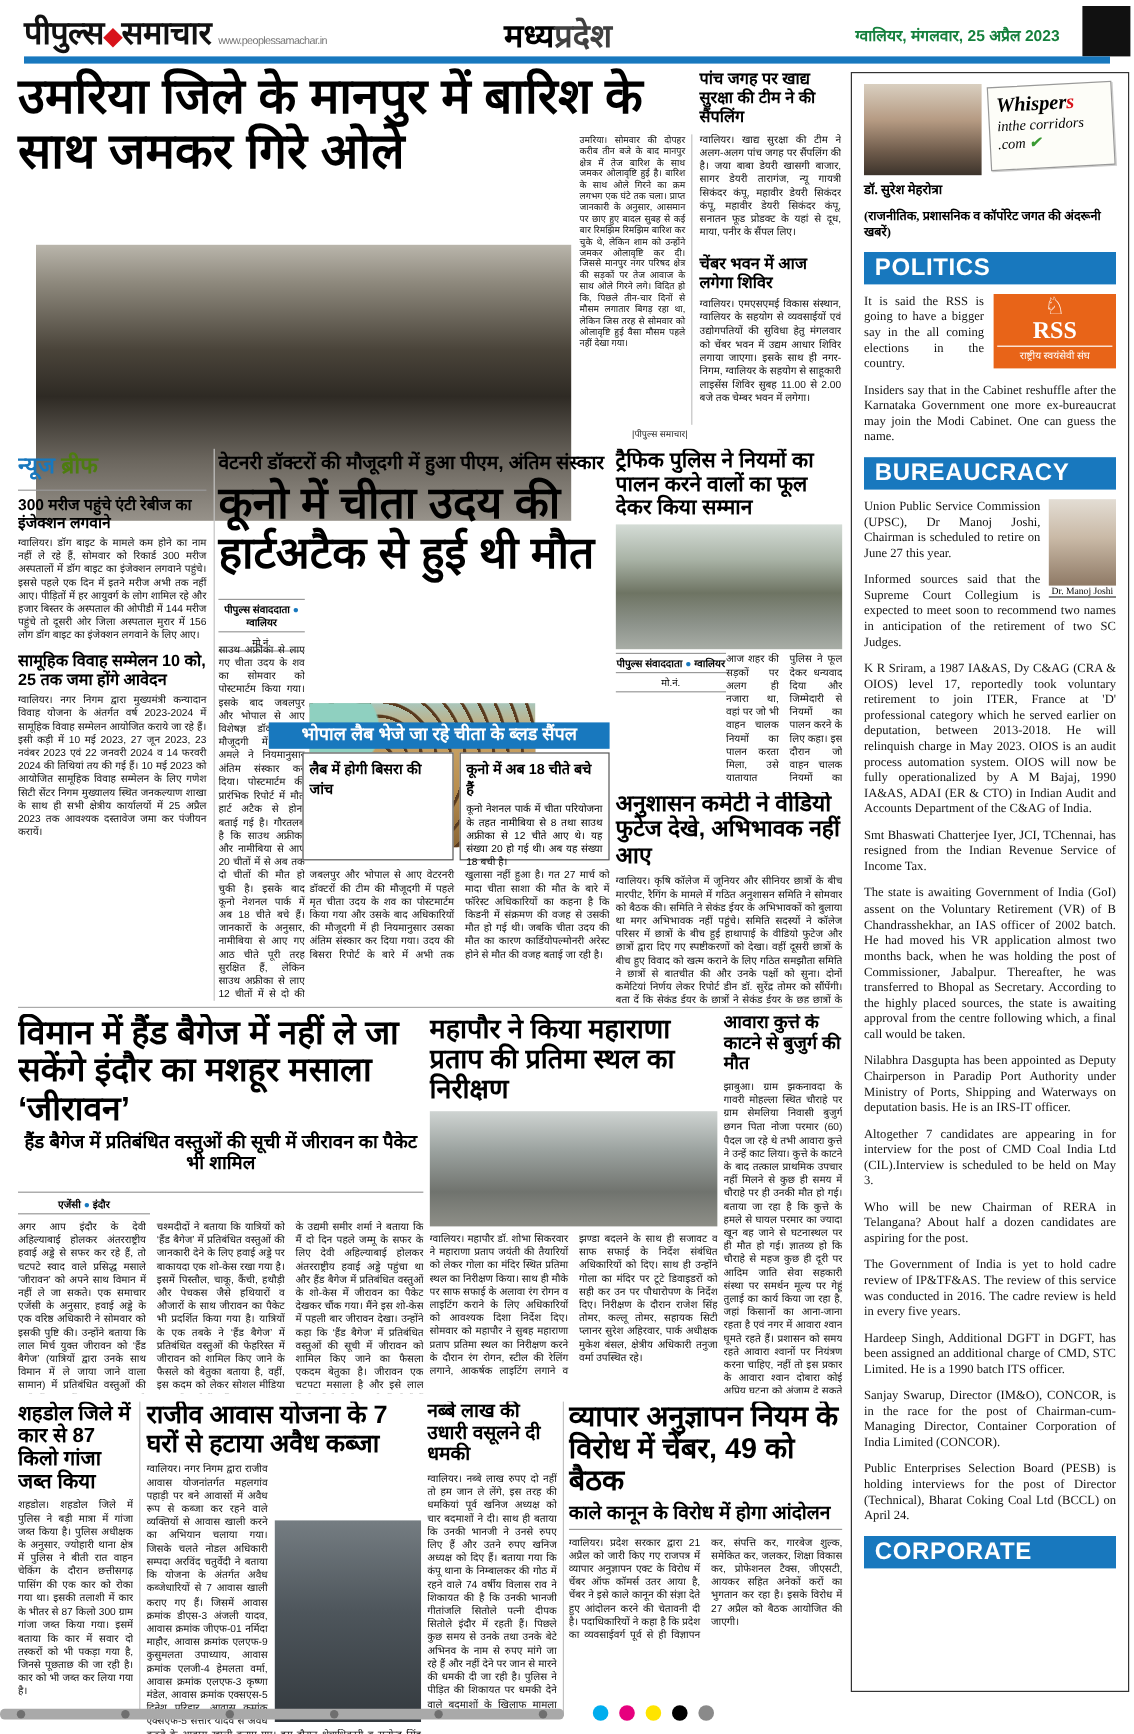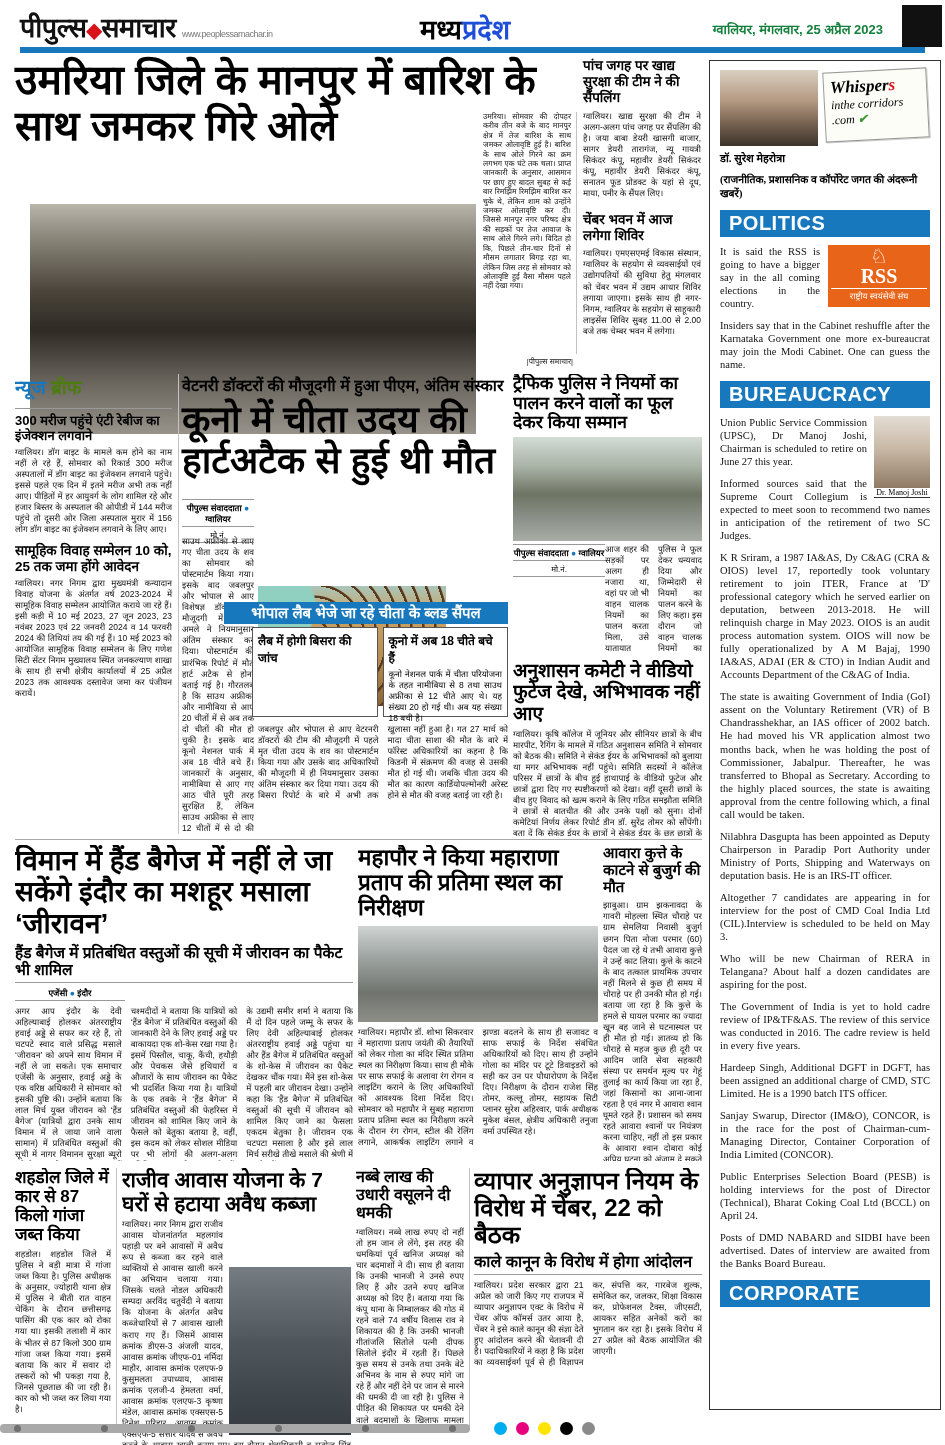--- a/index.html
+++ b/index.html
@@ -5,21 +5,21 @@
   * { margin:0; padding:0; box-sizing:border-box; }
   body { background:#e8e8e8; font-family:"Liberation Sans", sans-serif; }
   .page { position:relative; width:945px; height:1445px; background:#fff; margin:0 auto; overflow:hidden; }
   .abs { position:absolute; }
 
   
   .logo { font-size:27px; font-weight:800; color:#111; letter-spacing:-0.5px; }
   .logo .pin { color:#d8131a; font-size:20px; }
   .website { font-size:9px; color:#777; margin-left:6px; font-weight:400; }
   .edition { font-size:27px; font-weight:800; }
-  .edition .red { color:#1d4ed8; }
+  .edition .red { color:#404040; }
   .dateline { font-size:13px; font-weight:700; color:#15803d; }
   .blue-rule { background:#1878be; }
   .corner-box { background:#111; }
 
   
   .hl { font-weight:800; color:#000; line-height:1.12; }
   .bodytext { font-size:8.5px; line-height:1.3; color:#111; text-align:justify; }
   .byline { font-size:8.5px; font-weight:700; text-align:center; border-top:1px solid #999; border-bottom:1px solid #999; padding:2px 0; }
   .byline .dot { color:#1878be; }
   .phone { font-size:8px; text-align:center; padding:2px 0; border-bottom:1px solid #999; }
@@ -155,21 +155,21 @@
 
   <div class="abs" style="left:513px; top:660px; width:189px; height:176px; overflow:hidden;">
     <div class="hl" style="font-size:19px;">अनुशासन कमेटी ने वीडियो फुटेज देखे, अभिभावक नहीं आए</div>
     <div class="bodytext" style="margin-top:5px; height:116px; overflow:hidden;">ग्वालियर। कृषि कॉलेज में जूनियर और सीनियर छात्रों के बीच मारपीट, रैगिंग के मामले में गठित अनुशासन समिति ने सोमवार को बैठक की। समिति ने सेकंड ईयर के अभिभावकों को बुलाया था मगर अभिभावक नहीं पहुंचे। समिति सदस्यों ने कॉलेज परिसर में छात्रों के बीच हुई हाथापाई के वीडियो फुटेज और छात्रों द्वारा दिए गए स्पष्टीकरणों को देखा। वहीं दूसरी छात्रों के बीच हुए विवाद को खत्म कराने के लिए गठित समझौता समिति ने छात्रों से बातचीत की और उनके पक्षों को सुना। दोनों कमेटियां निर्णय लेकर रिपोर्ट डीन डॉ. सुरेंद्र तोमर को सौंपेंगी। बता दें कि सेकंड ईयर के छात्रों ने सेकंड ईयर के छह छात्रों के खिलाफ एफआईआर दर्ज होने पर डीन के विरोध में उतर आए हैं। छात्रों ने इसे लेकर कुछ दिन पहले कॉलेज में तालाबंदी की थी।</div>
   </div>
 
   <div class="abs" style="left:15px; top:839px; width:687px; height:1px; background:#aaa;"></div>
 
   <div class="abs" style="left:15px; top:845px; width:338px; height:316px; overflow:hidden;">
     <div class="hl" style="font-size:28px;">विमान में हैंड बैगेज में नहीं ले जा सकेंगे इंदौर का मशहूर मसाला ‘जीरावन’</div>
-    <div class="hl" style="font-size:15.5px; margin-top:5px; border-bottom:1px solid #999; padding-bottom:3px;">हैंड बैगेज में प्रतिबंधित वस्तुओं की सूची में जीरावन का पैकेट भी शामिल</div>
+    <div class="hl" style="font-size:15.5px; margin-top:5px; border-bottom:1px solid #999; padding-bottom:14px;text-align:center;">हैंड बैगेज में प्रतिबंधित वस्तुओं की सूची में जीरावन का पैकेट भी शामिल</div>
     <div class="byline" style="width:110px; border-top:none; margin-top:2px;">
       <span>एजेंसी</span>
       <span class="dot">●</span>
       <span>इंदौर</span>
     </div>
     <div class="bodytext col3" style="margin-top:5px; height:186px; overflow:hidden;">अगर आप इंदौर के देवी अहिल्याबाई होलकर अंतरराष्ट्रीय हवाई अड्डे से सफर कर रहे हैं, तो चटपटे स्वाद वाले प्रसिद्ध मसाले ‘जीरावन’ को अपने साथ विमान में नहीं ले जा सकते। एक समाचार एजेंसी के अनुसार, हवाई अड्डे के एक वरिष्ठ अधिकारी ने सोमवार को इसकी पुष्टि की। उन्होंने बताया कि लाल मिर्च युक्त जीरावन को ‘हैंड बैगेज’ (यात्रियों द्वारा उनके साथ विमान में ले जाया जाने वाला सामान) में प्रतिबंधित वस्तुओं की सूची में नागर विमानन सुरक्षा ब्यूरो (बीसीएएस) के तय सुरक्षा मानकों के मुताबिक शामिल किया गया है। चश्मदीदों ने बताया कि यात्रियों को ‘हैंड बैगेज’ में प्रतिबंधित वस्तुओं की जानकारी देने के लिए हवाई अड्डे पर बाकायदा एक शो-केस रखा गया है। इसमें पिस्तौल, चाकू, कैंची, हथौड़ी और पेचकस जैसे हथियारों व औजारों के साथ जीरावन का पैकेट भी प्रदर्शित किया गया है। यात्रियों के एक तबके ने ‘हैंड बैगेज’ में प्रतिबंधित वस्तुओं की फेहरिस्त में जीरावन को शामिल किए जाने के फैसले को बेतुका बताया है, वहीं, इस कदम को लेकर सोशल मीडिया पर भी लोगों की अलग-अलग प्रतिक्रियाएं सामने आ रही हैं। अक्सर हवाई यात्रा करने वाले इंदौर के उद्यमी समीर शर्मा ने बताया कि मैं दो दिन पहले जम्मू के सफर के लिए देवी अहिल्याबाई होलकर अंतरराष्ट्रीय हवाई अड्डे पहुंचा था और हैंड बैगेज में प्रतिबंधित वस्तुओं के शो-केस में जीरावन का पैकेट देखकर चौंक गया। मैंने इस शो-केस में पहली बार जीरावन देखा। उन्होंने कहा कि ‘हैंड बैगेज’ में प्रतिबंधित वस्तुओं की सूची में जीरावन को शामिल किए जाने का फैसला एकदम बेतुका है। जीरावन एक चटपटा मसाला है और इसे लाल मिर्च सरीखे तीखे मसाले की श्रेणी में कतई नहीं रखा जा सकता।</div>
   </div>
 
   <div class="abs" style="left:358px; top:845px; width:240px; height:316px; overflow:hidden;">
     <div class="hl" style="font-size:22.5px;">महापौर ने किया महाराणा प्रताप की प्रतिमा स्थल का निरीक्षण</div>
@@ -192,21 +192,21 @@
     <div class="photo ph-rajiv" style="float:right; width:122px; height:168px; margin:52px 0 0 6px;"></div>
     <div class="bodytext" style="margin-top:4px;">ग्वालियर। नगर निगम द्वारा राजीव आवास योजनांतर्गत महलगांव पहाड़ी पर बने आवासों में अवैध रूप से कब्जा कर रहने वाले व्यक्तियों से आवास खाली करने का अभियान चलाया गया। जिसके चलते नोडल अधिकारी सम्पदा अरविंद चतुर्वेदी ने बताया कि योजना के अंतर्गत अवैध कब्जेधारियों से 7 आवास खाली कराए गए हैं। जिसमें आवास क्रमांक डीएस-3 अंजली यादव, आवास क्रमांक जीएफ-01 नर्मिदा माहौर, आवास क्रमांक एलएफ-9 कुसुमलता उपाध्याय, आवास क्रमांक एलजी-4 हेमलता वर्मा, आवास क्रमांक एलएफ-3 कृष्णा मंडेल, आवास क्रमांक एक्सएस-5 दिनेश परिहार, आवास क्रमांक एक्सएफ-5 सत्तार यादव से अवैध कब्जे के आवास खाली कराए गए। इस दौरान क्षेत्राधिकारी व सत्येन्द्र सिंह (शोरा) सहित राजस्व अमला मौजूद रहा।</div>
   </div>
 
   <div class="abs vrule" style="left:356px; top:1168px; width:114px; height:262px; padding-right:5px; overflow:hidden;">
     <div class="hl" style="font-size:16px;">नब्बे लाख की उधारी वसूलने दी धमकी</div>
     <div class="bodytext" style="margin-top:5px; height:210px; overflow:hidden;">ग्वालियर। नब्बे लाख रुपए दो नहीं तो हम जान ले लेंगे, इस तरह की धमकियां पूर्व खनिज अध्यक्ष को चार बदमाशों ने दी। साथ ही बताया कि उनकी भानजी ने उनसे रुपए लिए हैं और उतने रुपए खनिज अध्यक्ष को दिए हैं। बताया गया कि कंपू थाना के निम्बालकर की गोठ में रहने वाले 74 वर्षीय विलास राव ने शिकायत की है कि उनकी भानजी गीतांजलि सितोले पत्नी दीपक सितोले इंदौर में रहती हैं। पिछले कुछ समय से उनके तथा उनके बेटे अभिनव के नाम से रुपए मांगे जा रहे हैं और नहीं देने पर जान से मारने की धमकी दी जा रही है। पुलिस ने पीड़ित की शिकायत पर धमकी देने वाले बदमाशों के खिलाफ मामला दर्ज कर लिया है।</div>
   </div>
 
   <div class="abs" style="left:474px; top:1168px; width:228px; height:262px; overflow:hidden;">
-    <div class="hl" style="font-size:24px;">व्यापार अनुज्ञापन नियम के विरोध में चेंबर, 22 को बैठक</div>
+    <div class="hl" style="font-size:24px;">व्यापार अनुज्ञापन नियम के विरोध में चेंबर, 49 को बैठक</div>
     <div class="hl" style="font-size:16px; margin-top:4px; border-bottom:1px solid #999; padding-bottom:3px;">काले कानून के विरोध में होगा आंदोलन</div>
     <div class="bodytext col2" style="margin-top:5px; height:150px; overflow:hidden;">ग्वालियर। प्रदेश सरकार द्वारा 21 अप्रैल को जारी किए गए राजपत्र में व्यापार अनुज्ञापन एक्ट के विरोध में चेंबर ऑफ कॉमर्स उतर आया है, चेंबर ने इसे काले कानून की संज्ञा देते हुए आंदोलन करने की चेतावनी दी है। पदाधिकारियों ने कहा है कि प्रदेश का व्यवसाईवर्ग पूर्व से ही विज्ञापन कर, संपत्ति कर, गारबेज शुल्क, समेकित कर, जलकर, शिक्षा विकास कर, प्रोफेशनल टैक्स, जीएसटी, आयकर सहित अनेकों करों का भुगतान कर रहा है। इसके विरोध में 27 अप्रैल को बैठक आयोजित की जाएगी।</div>
   </div>
 
   <aside class="abs whispers" style="left:709px; top:60px; width:232px; height:1350px;">
     <div style="display:flex; gap:6px;">
       <div class="photo ph-suresh" style="width:98px; height:76px;"></div>
       <div class="wlogo" style="width:104px; height:70px;">
         <div class="l1"><span>Whisper</span><span class="red">s</span></div>
         <div class="l2"><span>inthe corridor</span><span class="red">s</span></div>
@@ -230,29 +230,29 @@
     <div class="wbar">BUREAUCRACY</div>
     <div>
       <div class="manojwrap">
         <div class="photo ph-manoj" style="width:56px; height:72px;"></div>
         <div class="manojcap">Dr. Manoj Joshi</div>
       </div>
       <p class="wp">Union Public Service Commission (UPSC), Dr Manoj Joshi, Chairman is scheduled to retire on June 27 this year.</p>
       <p class="wp">Informed sources said that the Supreme Court Collegium is expected to meet soon to recommend two names in anticipation of the retirement of two SC Judges.</p>
     </div>
     <p class="wp" style="clear:both;">K R Sriram, a 1987 IA&amp;AS, Dy C&amp;AG (CRA &amp; OIOS) level 17, reportedly took voluntary retirement to join ITER, France at 'D' professional category which he served earlier on deputation, between 2013-2018. He will relinquish charge in May 2023. OIOS is an audit process automation system. OIOS will now be fully operationalized by A M Bajaj, 1990 IA&amp;AS, ADAI (ER &amp; CTO) in Indian Audit and Accounts Department of the C&amp;AG of India.</p>
+    <p class="wp">Smt Bhaswati Chatterjee Iyer, JCI, TChennai, has resigned from the Indian Revenue Service of Income Tax.</p>
     <p class="wp">The state is awaiting Government of India (GoI) assent on the Voluntary Retirement (VR) of B Chandrasshekhar, an IAS officer of 2002 batch. He had moved his VR application almost two months back, when he was holding the post of Commissioner, Jabalpur. Thereafter, he was transferred to Bhopal as Secretary. According to the highly placed sources, the state is awaiting approval from the centre following which, a final call would be taken.</p>
     <p class="wp">Nilabhra Dasgupta has been appointed as Deputy Chairperson in Paradip Port Authority under Ministry of Ports, Shipping and Waterways on deputation basis. He is an IRS-IT officer.</p>
     <p class="wp">Altogether 7 candidates are appearing in for interview for the post of CMD Coal India Ltd (CIL).Interview is scheduled to be held on May 3.</p>
     <p class="wp">Who will be new Chairman of RERA in Telangana? About half a dozen candidates are aspiring for the post.</p>
     <p class="wp">The Government of India is yet to hold cadre review of IP&amp;TF&amp;AS. The review of this service was conducted in 2016. The cadre review is held in every five years.</p>
     <p class="wp">Hardeep Singh, Additional DGFT in DGFT, has been assigned an additional charge of CMD, STC Limited. He is a 1990 batch ITS officer.</p>
     <p class="wp">Sanjay Swarup, Director (IM&amp;O), CONCOR, is in the race for the post of Chairman-cum-Managing Director, Container Corporation of India Limited (CONCOR).</p>
     <p class="wp">Public Enterprises Selection Board (PESB) is holding interviews for the post of Director (Technical), Bharat Coking Coal Ltd (BCCL) on April 24.</p>
-    <p class="wp">Posts of DMD NABARD and SIDBI have been advertised. Dates of interview are awaited from the Banks Board Bureau.</p>
 
     <div class="wbar">CORPORATE</div>
 
   </aside>
 
   <div class="abs regbar" style="left:0; top:1424px; width:470px; height:9px;">
     <span></span>
       <span></span>
       <span></span>
       <span></span>

